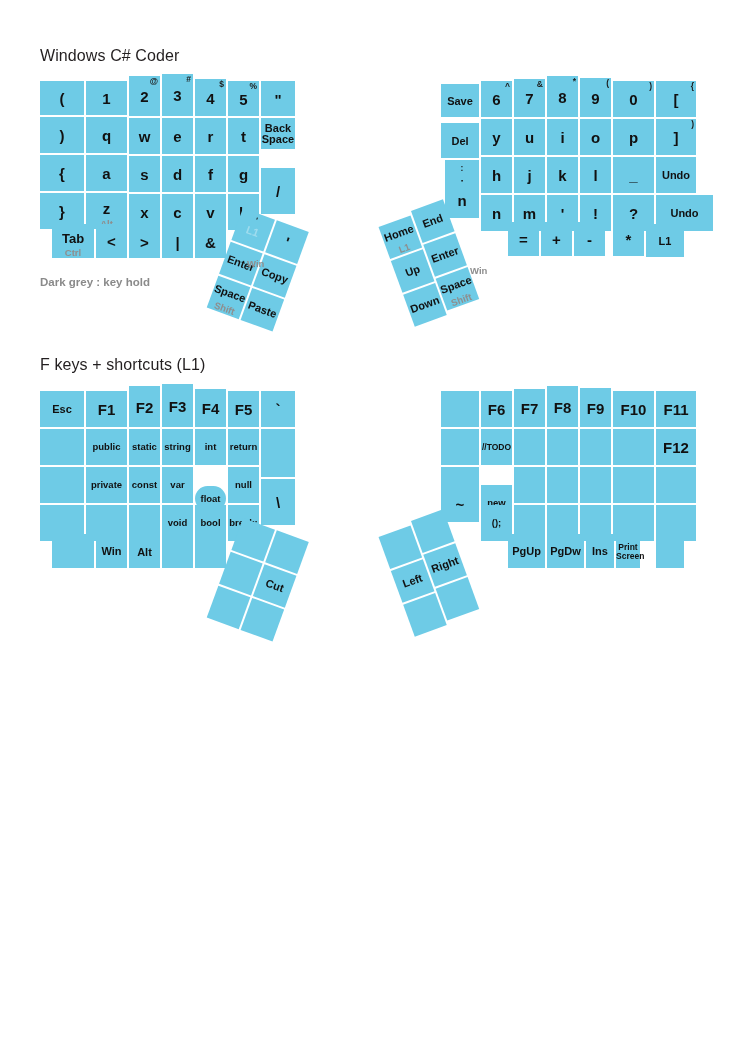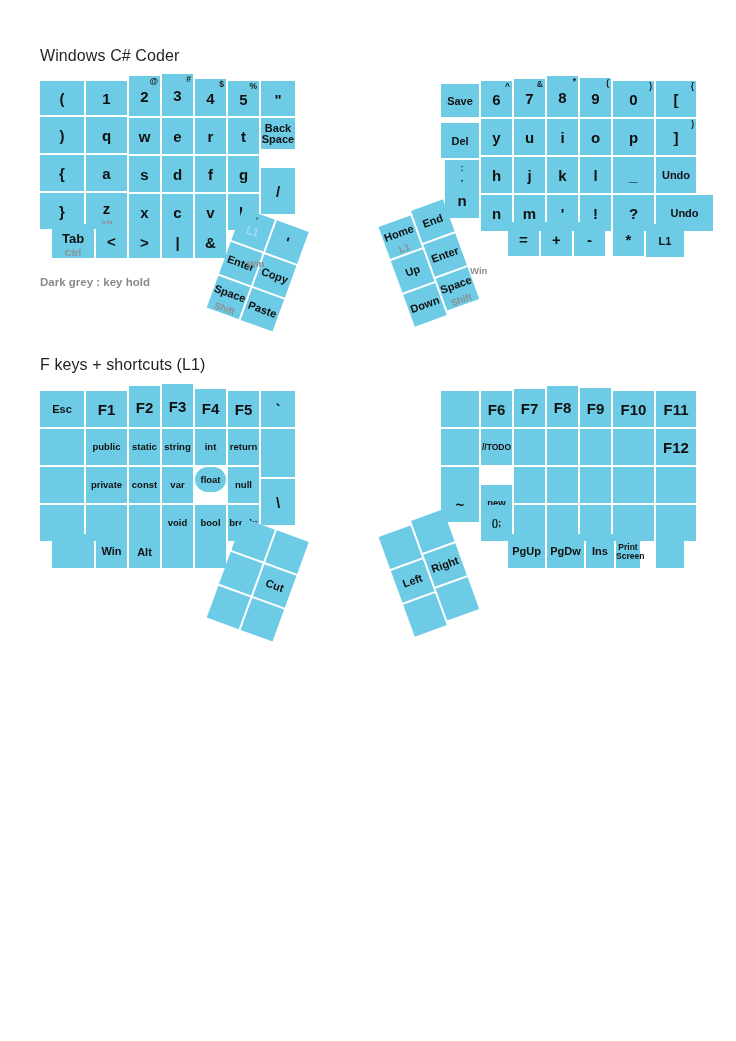--- a/index.html
+++ b/index.html
@@ -388,21 +388,21 @@
 </div>
 <div class="key" style="left:86px;top:467px;width:41px;height:36px;">
   <span class="c xs">private</span>
 </div>
 <div class="key" style="left:129px;top:467px;width:31px;height:36px;">
   <span class="c xs">const</span>
 </div>
 <div class="key" style="left:162px;top:467px;width:31px;height:36px;">
   <span class="c xs">var</span>
 </div>
-<div class="key" style="left:195px;top:467px;width:31px;height:25px;border-radius:15px;">
+<div class="key" style="left:195px;top:486px;width:31px;height:25px;border-radius:15px;">
   <span class="c xs">float</span>
 </div>
 <div class="key" style="left:228px;top:467px;width:31px;height:36px;">
   <span class="c xs">null</span>
 </div>
 
 <div class="key" style="left:40px;top:505px;width:44px;height:36px;">
   <span class="c xs"></span>
 </div>
 <div class="key" style="left:86px;top:505px;width:41px;height:36px;">

